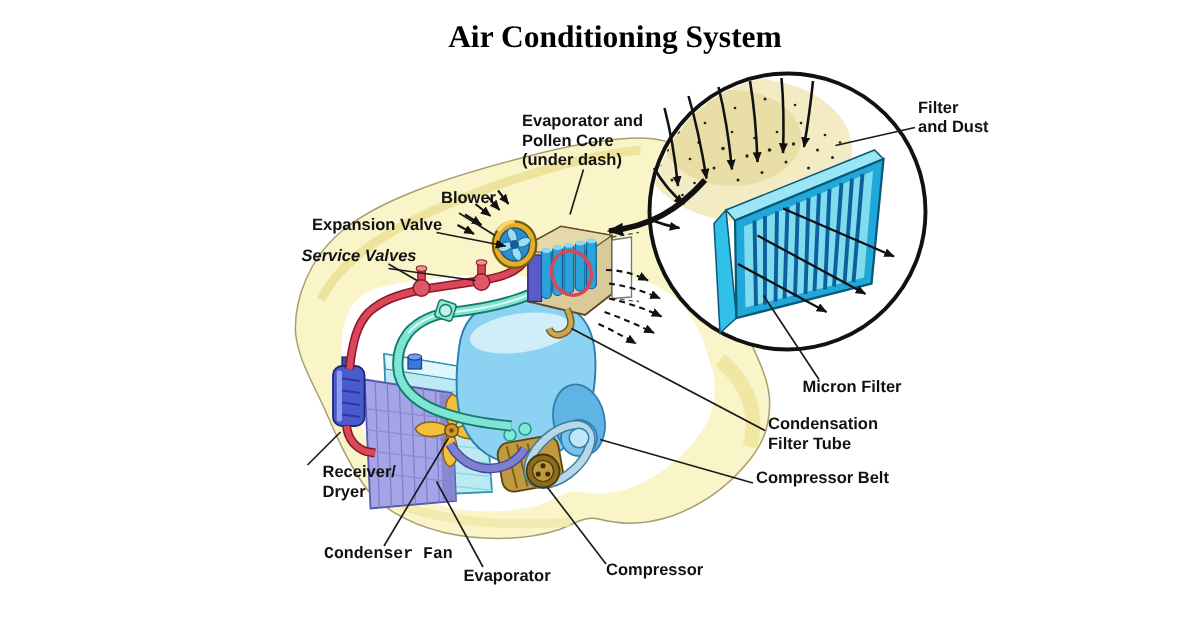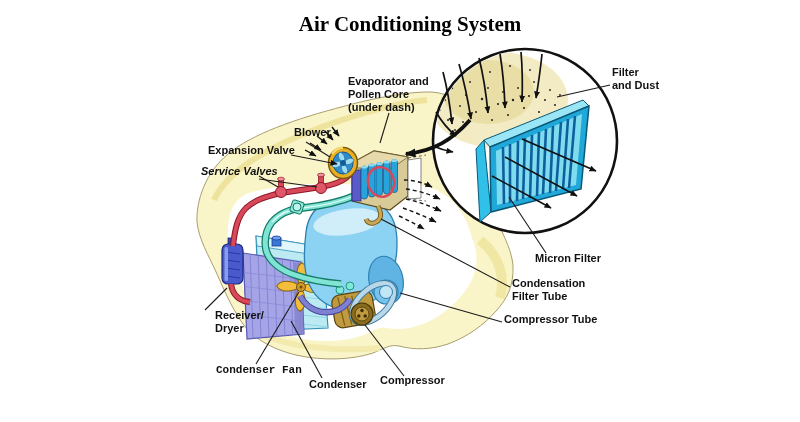--- a/index.html
+++ b/index.html
@@ -307,20 +307,20 @@
 Pollen Core
 (under dash)</div>
 <div class="lbl" style="left:294px;top:126px;">Blower</div>
 <div class="lbl" style="left:208px;top:144px;">Expansion Valve</div>
 <div class="lbl" style="left:201px;top:165px;font-style:italic;">Service Valves</div>
 <div class="lbl" style="left:612px;top:66px;">Filter
 and Dust</div>
 <div class="lbl" style="left:535px;top:252px;">Micron Filter</div>
 <div class="lbl" style="left:512px;top:277px;">Condensation
 Filter Tube</div>
-<div class="lbl" style="left:504px;top:313px;">Compressor Tube</div>
+<div class="lbl" style="left:504px;top:313px;">Compressor Belt</div>
 <div class="lbl" style="left:182px;top:309px;margin-left:33px;">Receiver/
 Dryer</div>
 <div class="lbl" style="left:216px;top:364px;font-family:Liberation Mono, monospace;">Condenser Fan</div>
-<div class="lbl" style="left:309px;top:378px;">Condenser</div>
-<div class="lbl" style="left:380px;top:374px;">Compressor</div>
+<div class="lbl" style="left:309px;top:378px;">Evaporator</div>
+<div class="lbl" style="left:404px;top:374px;">Compressor</div>
 
 </div>
 
 </body></html>

